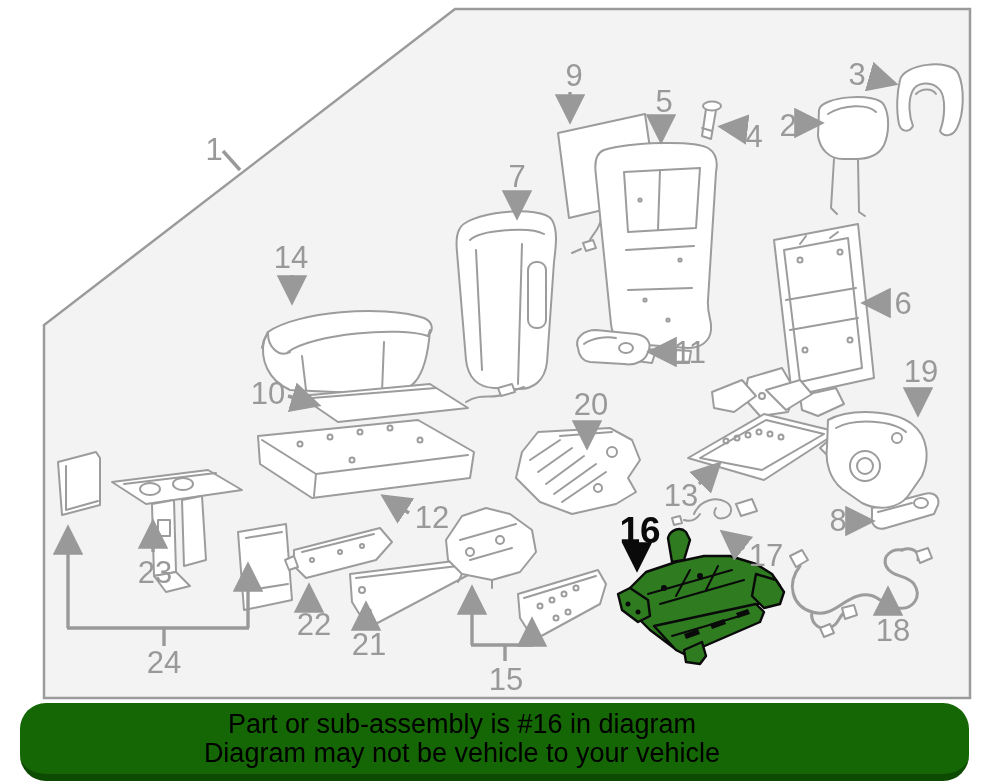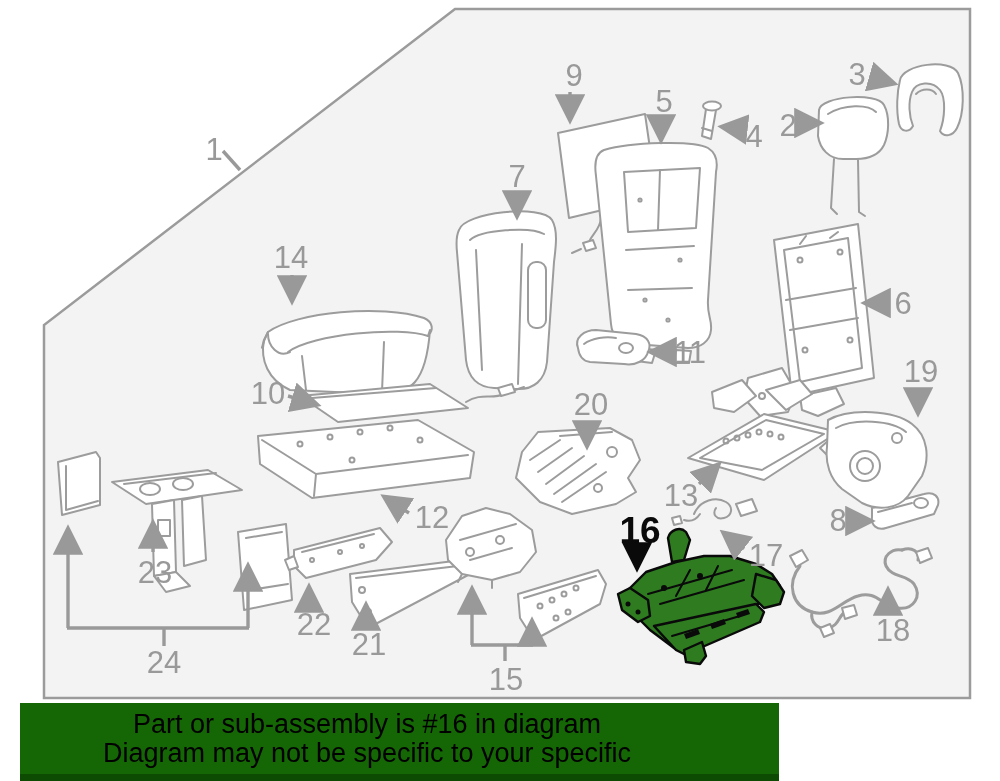--- a/index.html
+++ b/index.html
@@ -19,24 +19,24 @@
   .border{fill:var(--diagram-bg);stroke:#9b9b9b;stroke-width:2.5;}
   .sk{stroke:var(--sketch-gray);stroke-width:2;fill:#ffffff;stroke-linejoin:round;stroke-linecap:round;}
   .sk .ln{fill:none;}
   .arrow{stroke:var(--label-gray);stroke-width:3.4;fill:none;}
   .arrow-black{stroke:#0a0a0a;stroke-width:3.4;fill:none;}
   .lbl{fill:var(--label-gray);font-size:31px;font-family:"Liberation Sans",sans-serif;text-anchor:middle;}
   .lbl-hl{fill:#0a0a0a;font-size:37px;font-weight:bold;font-family:"Liberation Sans",sans-serif;text-anchor:middle;}
   .hl{fill:var(--highlight-green);stroke:var(--highlight-outline);stroke-width:2.4;stroke-linejoin:round;}
   .hl-detail{stroke:#0a0a0a;stroke-width:2;fill:none;stroke-linecap:round;}
   .hl-black{fill:#0a0a0a;stroke:none;}
-  #banner{position:absolute;left:20px;top:703px;width:759px;height:78px;box-sizing:border-box;
+  #banner{position:absolute;left:20px;top:703px;width:949px;height:78px;box-sizing:border-box;
           background:var(--banner-green);border-bottom:7px solid var(--banner-border-green);
           color:var(--banner-text);text-align:center;font-size:27px;line-height:29px;
-          padding-top:7px;padding-right:65px;}
+          padding-top:7px;padding-right:65px;border-radius:26px;}
 </style>
 </head>
 <body>
 
 <div id="stage">
 
 <svg id="diagram-svg" width="1000" height="703" viewBox="0 0 1000 703">
 
   <defs>
     <marker id="ah-gray" markerWidth="9" markerHeight="9" refX="7" refY="4.5" orient="auto">
@@ -317,16 +317,16 @@
     <text class="lbl" x="591" y="415">20</text>
     <text class="lbl" x="369" y="655">21</text>
     <text class="lbl" x="314" y="635">22</text>
     <text class="lbl" x="155" y="583">23</text>
     <text class="lbl" x="164" y="673">24</text>
   </g>
 </svg>
 
 <div id="banner">
   <div>Part or sub-assembly is #16 in diagram</div>
-  <div>Diagram may not be specific to your specific</div>
+  <div>Diagram may not be vehicle to your vehicle</div>
 </div>
 
 </div>
 
 </body></html>

